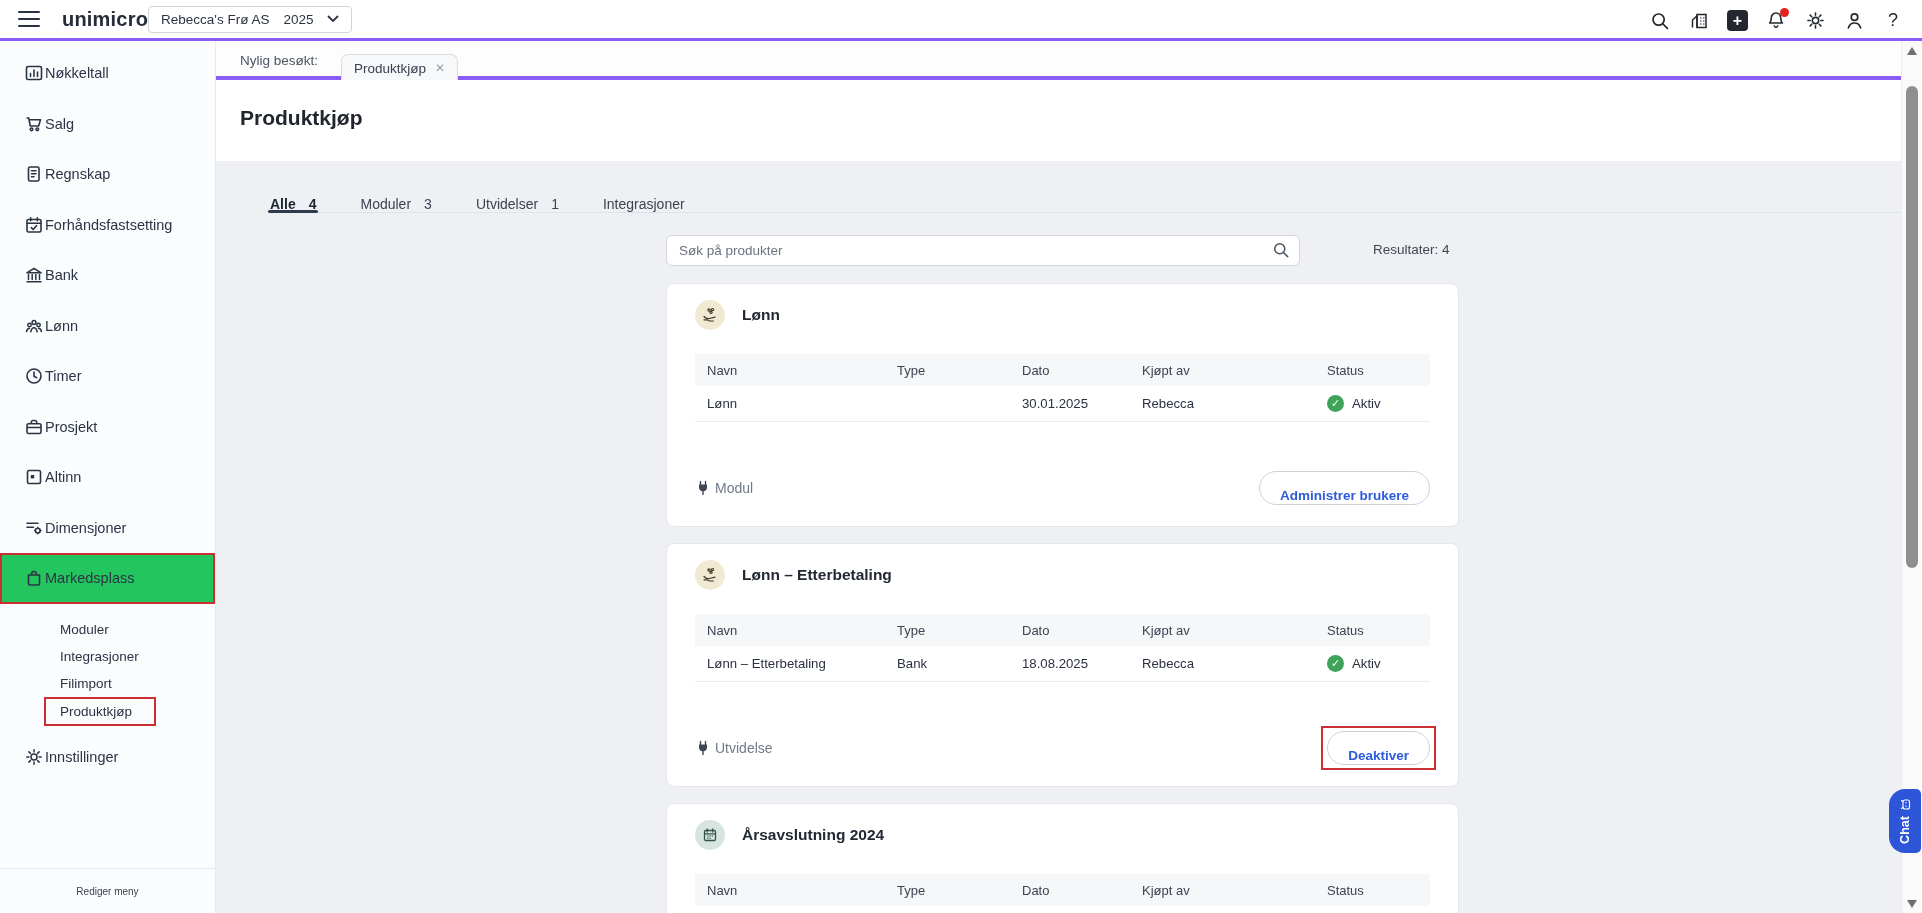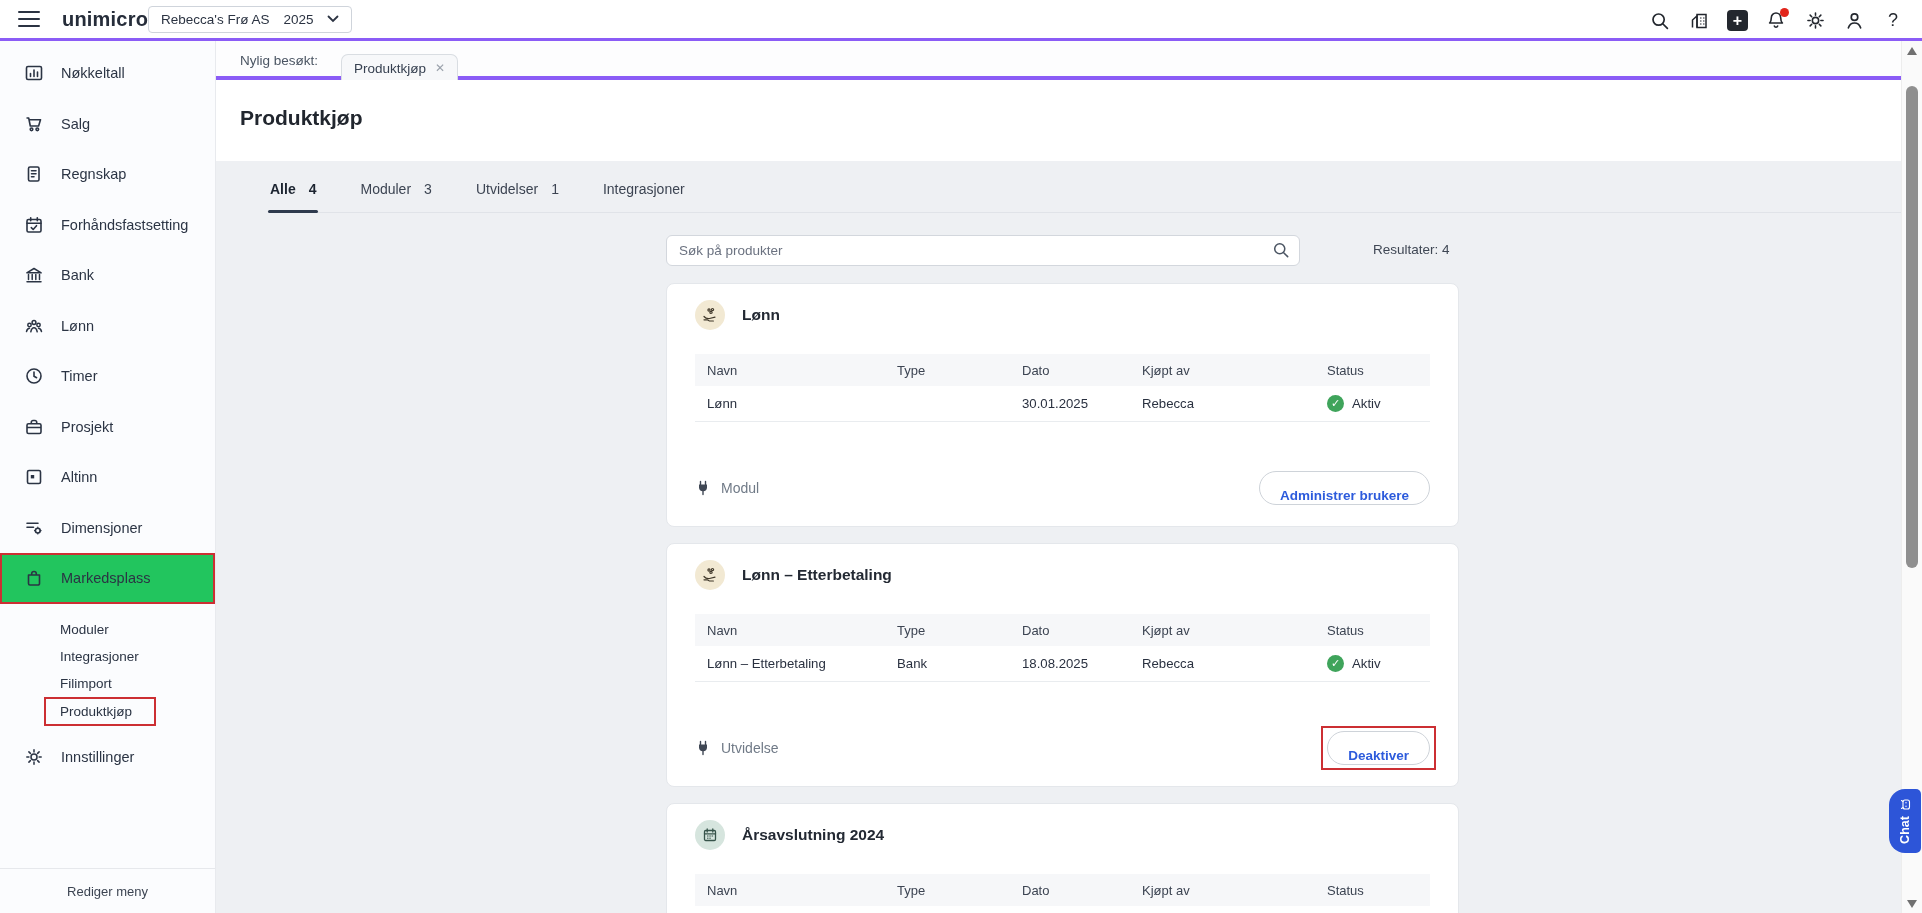--- a/index.html
+++ b/index.html
@@ -14,41 +14,41 @@
   .company-sel{height:27px;border:1px solid #cfd4db;border-radius:4px;display:flex;align-items:center;padding:0 12px;gap:14px;font-size:13.5px;color:#2b3342;background:#fff;cursor:pointer}
   .topbar-right{position:absolute;right:18px;top:0;height:41px;display:flex;align-items:center;gap:17px}
   .tb-icon{width:22px;height:22px;color:#23272e;position:relative;display:flex;align-items:center;justify-content:center;cursor:pointer}
   .plus-sq{width:21px;height:21px;background:#23272e;border-radius:4px;color:#fff;font-size:16px;font-weight:700;display:flex;align-items:center;justify-content:center}
   .bell-dot{position:absolute;top:-2px;right:-2px;width:9px;height:9px;border-radius:50%;background:#e1251b}
   .help-q{font-size:18px;font-weight:500;color:#23272e}
 
   
   .sidebar{position:absolute;left:0;top:41px;width:216px;bottom:0;background:#fbfcfe;border-right:1px solid #e8eaee;z-index:20}
   .side-items{padding-top:7px}
-  .side-item{height:50.5px;display:flex;align-items:center;gap:17px;padding-left:24px;font-size:14.5px;color:#2b3444;cursor:pointer}
+  .side-item{height:50.5px;display:flex;align-items:center;gap:1px;padding-left:24px;font-size:14.5px;color:#2b3444;cursor:pointer}
   .side-item .icn{width:20px;height:20px;color:#2b3444;flex:0 0 20px}
   .side-item.highlight{background:#22c55e;border:2px solid #cc2f33;padding-left:22px}
   .subitems{padding:12px 0 6px 0}
   .sub-item{height:27px;display:flex;align-items:center;padding-left:60px;font-size:13.5px;color:#2b3444;cursor:pointer}
   .sub-item.boxed{border:2px solid #cc2f33;width:112px;margin-left:44px;padding-left:14px;height:29px}
-  .side-bottom{position:absolute;left:0;right:0;bottom:0;height:45px;border-top:1px solid #e6e8ec;display:flex;align-items:center;justify-content:center;font-size:13px;color:#3c4452;cursor:pointer;background:#fbfcfe}
+  .side-bottom{position:absolute;left:0;right:0;bottom:0;height:45px;border-top:1px solid #e6e8ec;display:flex;align-items:center;justify-content:center;font-size:10px;color:#3c4452;cursor:pointer;background:#fbfcfe}
 
   
   .main{position:absolute;left:216px;top:41px;right:21px;bottom:0;background:#eef0f3}
   .recent-bar{position:absolute;left:0;right:0;top:0;height:39px;background:#fdfdfe;border-bottom:4px solid #8b5cf6}
   .recent-label{position:absolute;left:24px;top:12px;font-size:13.5px;color:#4b5563}
   .recent-chip{position:absolute;left:125px;top:13px;height:27px;background:#f7f8fa;border:1px solid #d9dde2;border-bottom:none;border-radius:7px 7px 0 0;display:flex;align-items:center;gap:9px;padding:0 12px;font-size:13.5px;color:#374151;cursor:pointer}
   .chip-x{color:#9aa1ab;font-size:12px;cursor:pointer}
   .title-section{position:absolute;left:0;right:0;top:39px;height:81px;background:#fff}
   .page-title{position:absolute;left:24px;top:26px;font-size:21px;font-weight:700;color:#21262e}
   .content{position:absolute;left:0;right:0;top:120px;bottom:0;background:#eef0f3;overflow:hidden}
 
   
   .tabs{position:absolute;left:52px;right:0;top:18px;height:34px;display:flex;gap:40px;border-bottom:1px solid #e0e3e8}
-  .tab{display:flex;align-items:flex-start;gap:13px;font-size:14px;color:#3c4452;cursor:pointer;padding:2px 2px 0 2px;position:relative}
+  .tab{display:flex;align-items:flex-end;gap:13px;font-size:14px;color:#3c4452;cursor:pointer;padding:2px 2px 0 2px;position:relative}
   .tab-count:empty{display:none}
   .tab.active{color:#1c2430;font-weight:700}
   .tab.active::after{content:"";position:absolute;left:0;right:0;bottom:-1px;height:3px;background:#2e3a4d;border-radius:2px}
 
   
   .search-wrap{position:absolute;left:450px;top:74px;width:634px;height:31px}
   .search-input{width:100%;height:100%;border:1px solid #d3d7dd;border-radius:6px;background:#fff;font-size:13.5px;color:#374151;padding:0 36px 0 12px;outline:none;font-family:inherit}
   .search-input::placeholder{color:#6b7280}
   .search-ic{position:absolute;right:10px;top:6px;width:18px;height:18px;color:#4b5563;cursor:pointer}
   .results{position:absolute;left:1157px;top:81px;font-size:13.5px;color:#3f4754}
@@ -59,21 +59,21 @@
   .prod-ic{width:30px;height:30px;border-radius:50%;display:flex;align-items:center;justify-content:center}
   .card-title{font-size:15.5px;font-weight:700;color:#232933}
   .ptable{position:absolute;left:28px;right:28px;top:70px}
   .trow{display:grid;grid-template-columns:190px 125px 120px 185px 1fr;align-items:center}
   .thead{height:32px;background:#f6f7f9;font-size:13px;color:#3c4452;font-weight:500}
   .tdata{height:36px;font-size:13.2px;color:#2a3140;border-bottom:1px solid #e9ecef;background:#fff}
   .tcell{padding-left:12px;white-space:nowrap}
   .status-cell{display:flex;align-items:center;gap:8px}
   .chk{width:17px;height:17px;border-radius:50%;background:#3fa45b;color:#fff;font-size:11px;display:flex;align-items:center;justify-content:center;font-weight:700}
   .card-foot{position:absolute;left:28px;right:28px;bottom:20px;height:36px;display:flex;align-items:center;justify-content:space-between}
-  .ftype{display:flex;align-items:center;gap:10px;font-size:14px;color:#707a87}
+  .ftype{display:flex;align-items:center;gap:4px;font-size:14px;color:#707a87}
   .plug{width:16px;height:16px;color:#3f4754}
   .pill-btn{height:26px;padding:16px 20px;border:1px solid #ced3d9;border-radius:17px;background:#fff;color:#2d5bdc;font-size:13.5px;font-weight:700;font-family:inherit;cursor:pointer;white-space:nowrap}
   .btn-annot{position:relative;display:inline-block}
   .btn-annot .annot{position:absolute;left:-6px;right:-6px;top:-5px;bottom:-5px;border:2px solid #cc2f33;pointer-events:none}
 
   
   .scrollbar{position:absolute;right:0;top:41px;width:21px;bottom:0;background:#fafafa;border-left:1px solid #ededed;z-index:40}
   .sb-up{position:absolute;top:6px;left:5px;width:0;height:0;border-left:5.5px solid transparent;border-right:5.5px solid transparent;border-bottom:8px solid #707070;cursor:pointer}
   .sb-down{position:absolute;bottom:5px;left:5px;width:0;height:0;border-left:5.5px solid transparent;border-right:5.5px solid transparent;border-top:8px solid #707070;cursor:pointer}
   .sb-thumb{position:absolute;top:45px;left:4px;width:12px;height:482px;background:#8f8f8f;border-radius:6px;cursor:grab}

